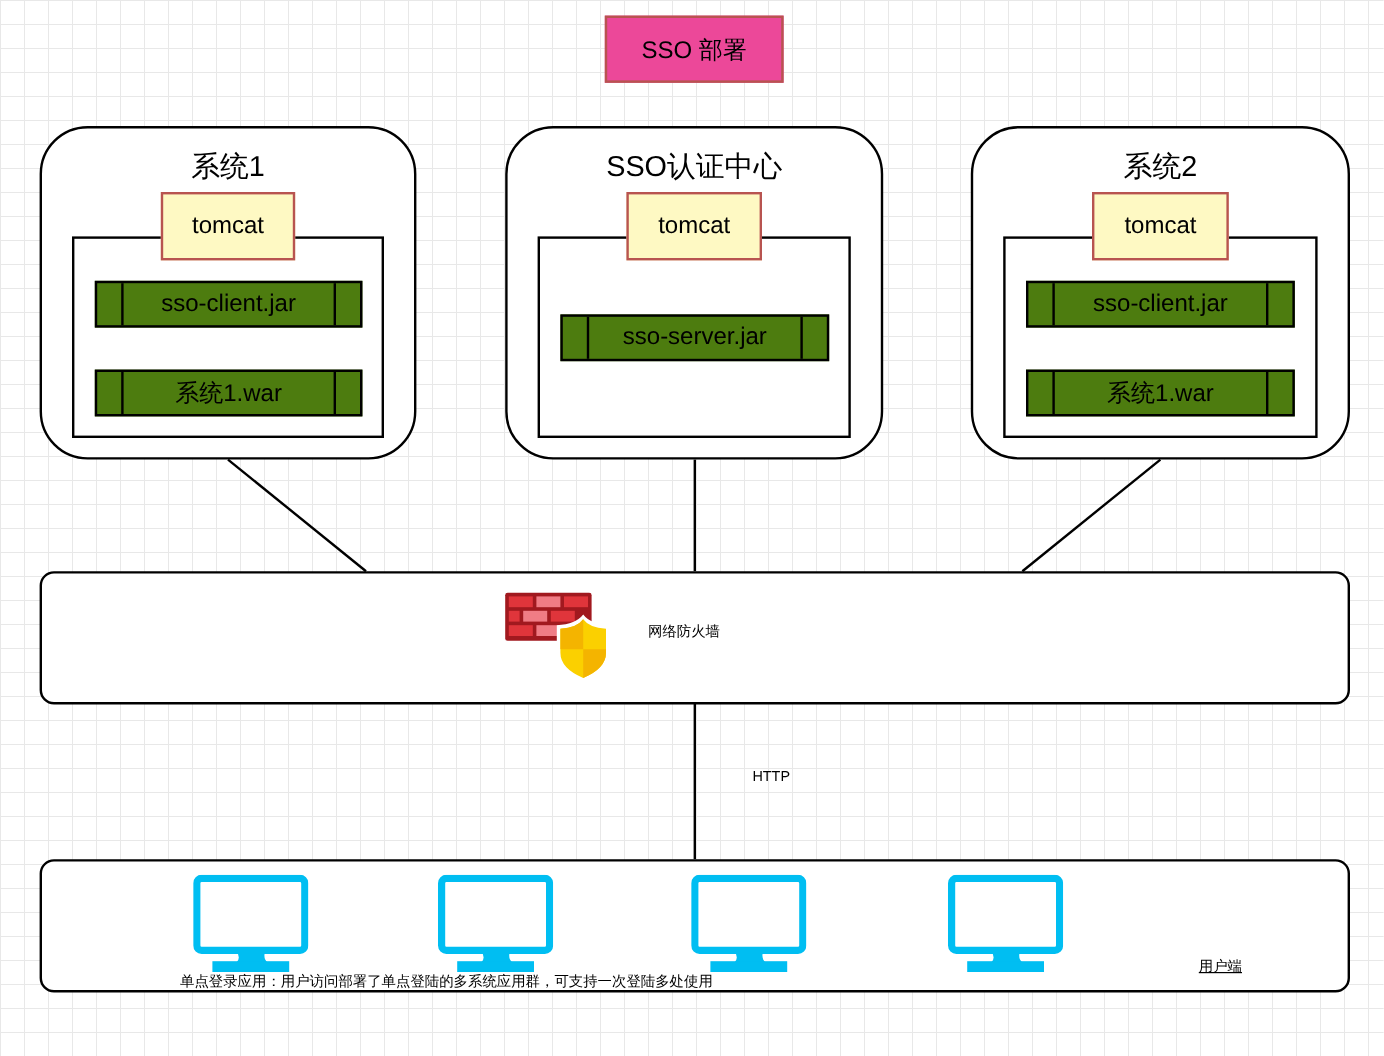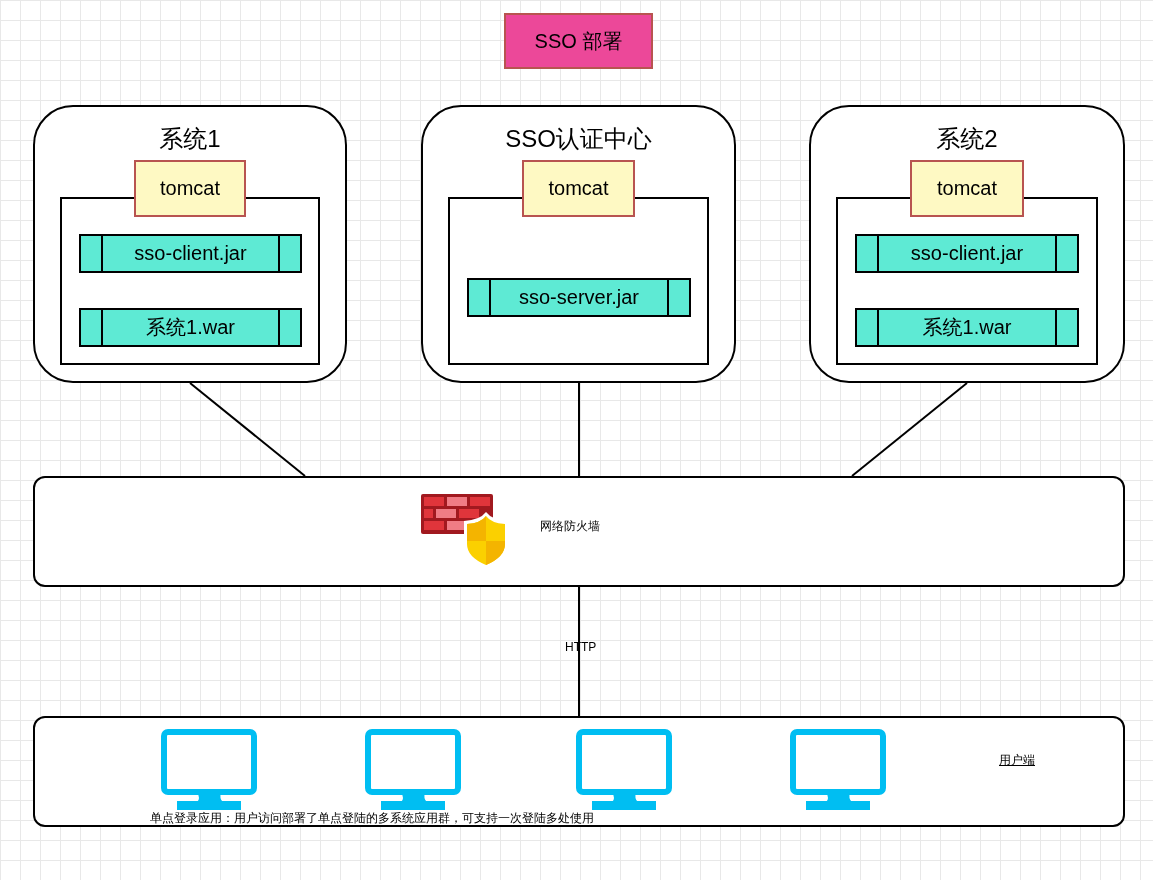--- a/index.html
+++ b/index.html
@@ -9,21 +9,21 @@
     background-image:
       linear-gradient(#e8e8e8 1px, transparent 1px),
       linear-gradient(90deg,#e8e8e8 1px, transparent 1px);
     background-size:20px 20px;}
   .abs{position:absolute;box-sizing:border-box;}
   .title-box{background:#ec4899;border:2px solid #b85450;display:flex;align-items:center;justify-content:center;font-size:20px;}
   .sys{background:#fff;border:2px solid #000;border-radius:40px;}
   .sys-label{position:absolute;left:0;right:0;text-align:center;font-size:24px;top:16px;}
   .inner{background:#fff;border:2px solid #000;}
   .tomcat{background:#fef9c3;border:2px solid #b85450;display:flex;align-items:center;justify-content:center;font-size:20px;}
-  .jar{background:#5eead4;border:2px solid #000;display:flex;align-items:center;justify-content:center;font-size:20px;}
+  .jar{background:#4d7c0f;border:2px solid #000;display:flex;align-items:center;justify-content:center;font-size:20px;}
   .jar::before,.jar::after{content:"";position:absolute;top:0;bottom:0;width:0;border-left:2px solid #000;}
   .jar::before{left:20px;}
   .jar::after{right:20px;}
   .band{background:#fff;border:2px solid #000;border-radius:12px;}
   .txt{font-size:12px;white-space:nowrap;}
   svg.lines{position:absolute;left:0;top:0;}
 </style>
 </head>
 <body>
 
@@ -52,21 +52,21 @@
   <span>系统1.war</span>
 </div>
 
 <div class="abs sys" style="left:421px;top:105px;width:315px;height:278px;">
   <div class="sys-label">SSO认证中心</div>
 </div>
 <div class="abs inner" style="left:448px;top:197px;width:261px;height:168px;"></div>
 <div class="abs tomcat" style="left:522px;top:160px;width:113px;height:57px;">
   <span>tomcat</span>
 </div>
-<div class="abs jar" style="left:467px;top:262px;width:224px;height:39px;margin-top:16px;">
+<div class="abs jar" style="left:467px;top:262px;width:224px;height:39px;">
   <span>sso-server.jar</span>
 </div>
 
 <div class="abs sys" style="left:809px;top:105px;width:316px;height:278px;">
   <div class="sys-label">系统2</div>
 </div>
 <div class="abs inner" style="left:836px;top:197px;width:262px;height:168px;"></div>
 <div class="abs tomcat" style="left:910px;top:160px;width:114px;height:57px;">
   <span>tomcat</span>
 </div>
@@ -88,21 +88,21 @@
   <rect x="39" y="17" width="20" height="9" fill="#e0353b"></rect>
   <rect x="4" y="29" width="20" height="9" fill="#e0353b"></rect>
   <rect x="27" y="29" width="20" height="9" fill="#f07c85"></rect>
   <path d="M66 20 Q60 28 44 29 L44 52 Q44 68 66 76 Q88 68 88 52 L88 29 Q72 28 66 20 Z" fill="#fff"></path>
   <path d="M66 24 Q61 31 47 32 L47 52 Q47 65 66 73 Q85 65 85 52 L85 32 Q71 31 66 24 Z" fill="#fbd000"></path>
   <path d="M66 24 Q61 31 47 32 L47 49 L66 49 Z" fill="#f4b400"></path>
   <path d="M66 49 L85 49 L85 52 Q85 65 66 73 Z" fill="#f4b400"></path>
 </svg>
 <div class="abs txt" style="left:540px;top:518px;">网络防火墙</div>
 
-<div class="abs txt" style="left:565px;top:640px;">HTTP</div>
+<div class="abs txt" style="left:627px;top:640px;">HTTP</div>
 
 <div class="abs band" style="left:33px;top:716px;width:1092px;height:111px;"></div>
 <svg class="abs" style="left:161px;top:729px;" width="96" height="84" viewBox="0 0 96 84">
   <rect x="3" y="3" width="90" height="60" rx="4" fill="none" stroke="#00bef2" stroke-width="6"></rect>
   <path d="M36 63 L60 63 Q58 70 62 73 L36 73 Q40 70 36 63 Z" fill="#00bef2"></path>
   <rect x="16" y="72" width="64" height="9" fill="#00bef2"></rect>
 </svg>
 <svg class="abs" style="left:365px;top:729px;" width="96" height="84" viewBox="0 0 96 84">
   <rect x="3" y="3" width="90" height="60" rx="4" fill="none" stroke="#00bef2" stroke-width="6"></rect>
   <path d="M36 63 L60 63 Q58 70 62 73 L36 73 Q40 70 36 63 Z" fill="#00bef2"></path>
@@ -111,15 +111,15 @@
 <svg class="abs" style="left:576px;top:729px;" width="96" height="84" viewBox="0 0 96 84">
   <rect x="3" y="3" width="90" height="60" rx="4" fill="none" stroke="#00bef2" stroke-width="6"></rect>
   <path d="M36 63 L60 63 Q58 70 62 73 L36 73 Q40 70 36 63 Z" fill="#00bef2"></path>
   <rect x="16" y="72" width="64" height="9" fill="#00bef2"></rect>
 </svg>
 <svg class="abs" style="left:790px;top:729px;" width="96" height="84" viewBox="0 0 96 84">
   <rect x="3" y="3" width="90" height="60" rx="4" fill="none" stroke="#00bef2" stroke-width="6"></rect>
   <path d="M36 63 L60 63 Q58 70 62 73 L36 73 Q40 70 36 63 Z" fill="#00bef2"></path>
   <rect x="16" y="72" width="64" height="9" fill="#00bef2"></rect>
 </svg>
-<div class="abs txt" style="left:999px;top:752px;text-decoration:underline;">用户端</div>
+<div class="abs txt" style="left:999px;top:797px;text-decoration:underline;">用户端</div>
 
 <div class="abs txt" style="left:150px;top:810px;">单点登录应用：用户访问部署了单点登陆的多系统应用群，可支持一次登陆多处使用</div>
 
 </body></html>

